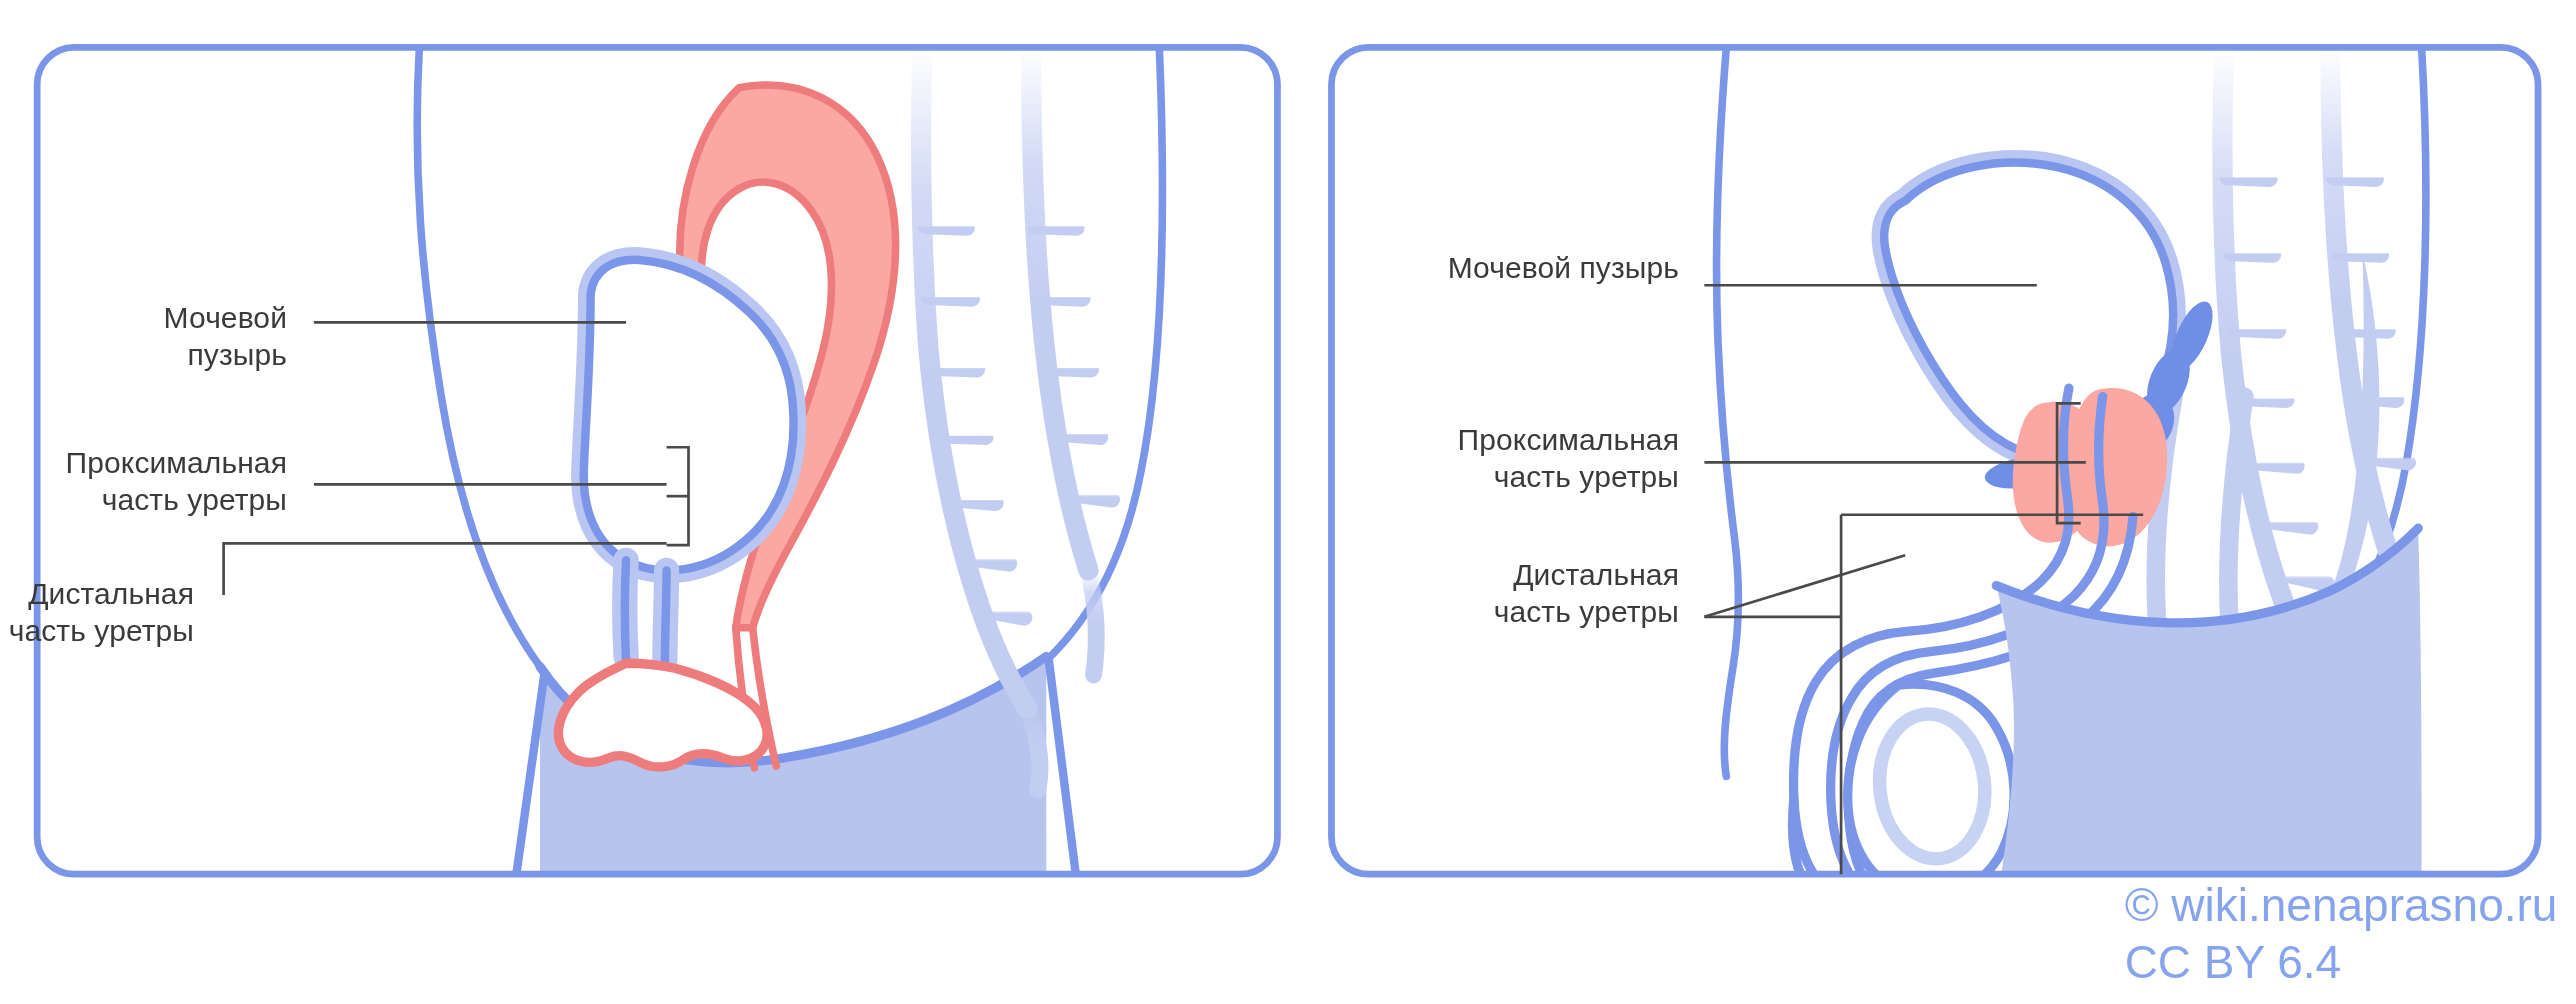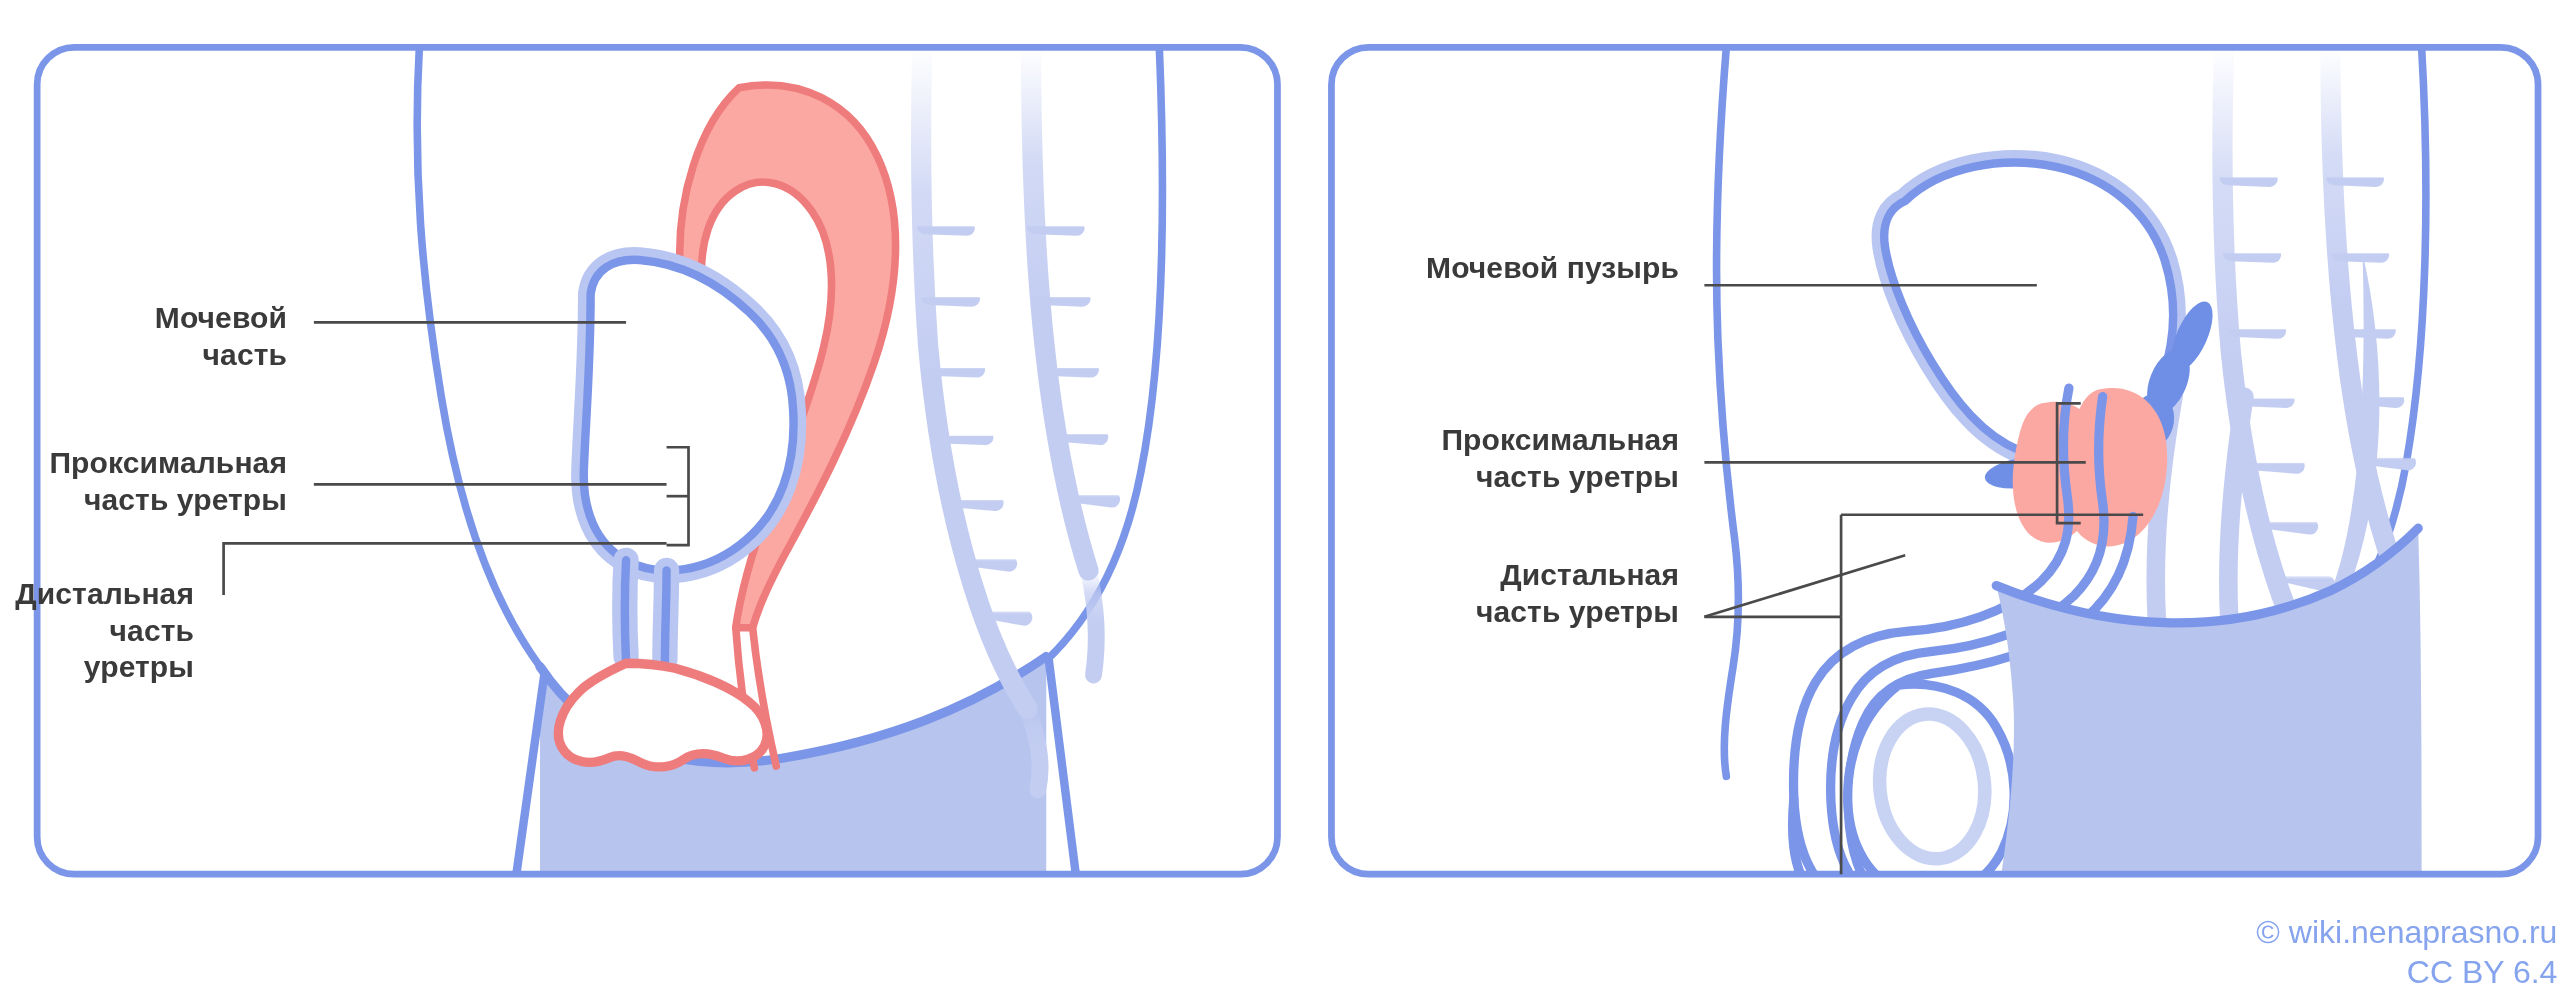--- a/index.html
+++ b/index.html
@@ -1,22 +1,22 @@
 <!DOCTYPE html>
 <html style="font-size:13.5px"><head>
 <meta charset="utf-8">
 <style>
   html,body{margin:0;padding:0;background:#ffffff;}
   body{width:2576px;height:1005px;position:relative;overflow:hidden;
        font-family:"Liberation Sans","DejaVu Sans",sans-serif;}
   .stage{position:absolute;inset:0;}
   svg.full{position:absolute;left:0;top:0;width:2576px;height:1005px;display:block;}
   .lbl{position:absolute;color:#3a3a3a;font-size:30px;line-height:1.22;
-       text-align:right;white-space:pre-line;letter-spacing:0.1px;font-weight:bold;}
-  .foot{position:absolute;color:#86a4ee;font-size:32px;line-height:1.25;text-align:right;
+       text-align:right;white-space:pre-line;letter-spacing:0.1px;}
+  .foot{position:absolute;color:#86a4ee;font-size:46px;line-height:1.25;
         font-family:"Liberation Sans","DejaVu Sans",sans-serif;}
   .foot .l2{display:block;}
 </style>
 </head>
 <body>
 
 <div class="stage">
 
 <svg class="full" viewBox="0 0 3053 1191" xmlns="http://www.w3.org/2000/svg">
   <defs>
@@ -224,21 +224,21 @@
       <path d="M2020,731 L2182,731"></path>
       <path d="M2020,731 L2258,658"></path>
       <path d="M2182,731 L2182,1036"></path>
       <path d="M2182,610 L2540,610"></path>
       <path d="M2182,610 L2182,731"></path>
     </g>
   </g>
 </svg>
 
 <div class="lbl" style="left:34px;top:300px;width:253px;">Мочевой
-часть</div>
+пузырь</div>
 
 <div class="lbl" style="left:0px;top:445px;width:287px;">Проксимальная
 часть уретры</div>
 
 <div class="lbl" style="left:0px;top:576px;width:194px;">Дистальная
 часть уретры</div>
 
 <div class="lbl" style="left:1350px;top:250px;width:329px;">Мочевой пузырь</div>
 
 <div class="lbl" style="left:1384px;top:422px;width:295px;">Проксимальная

